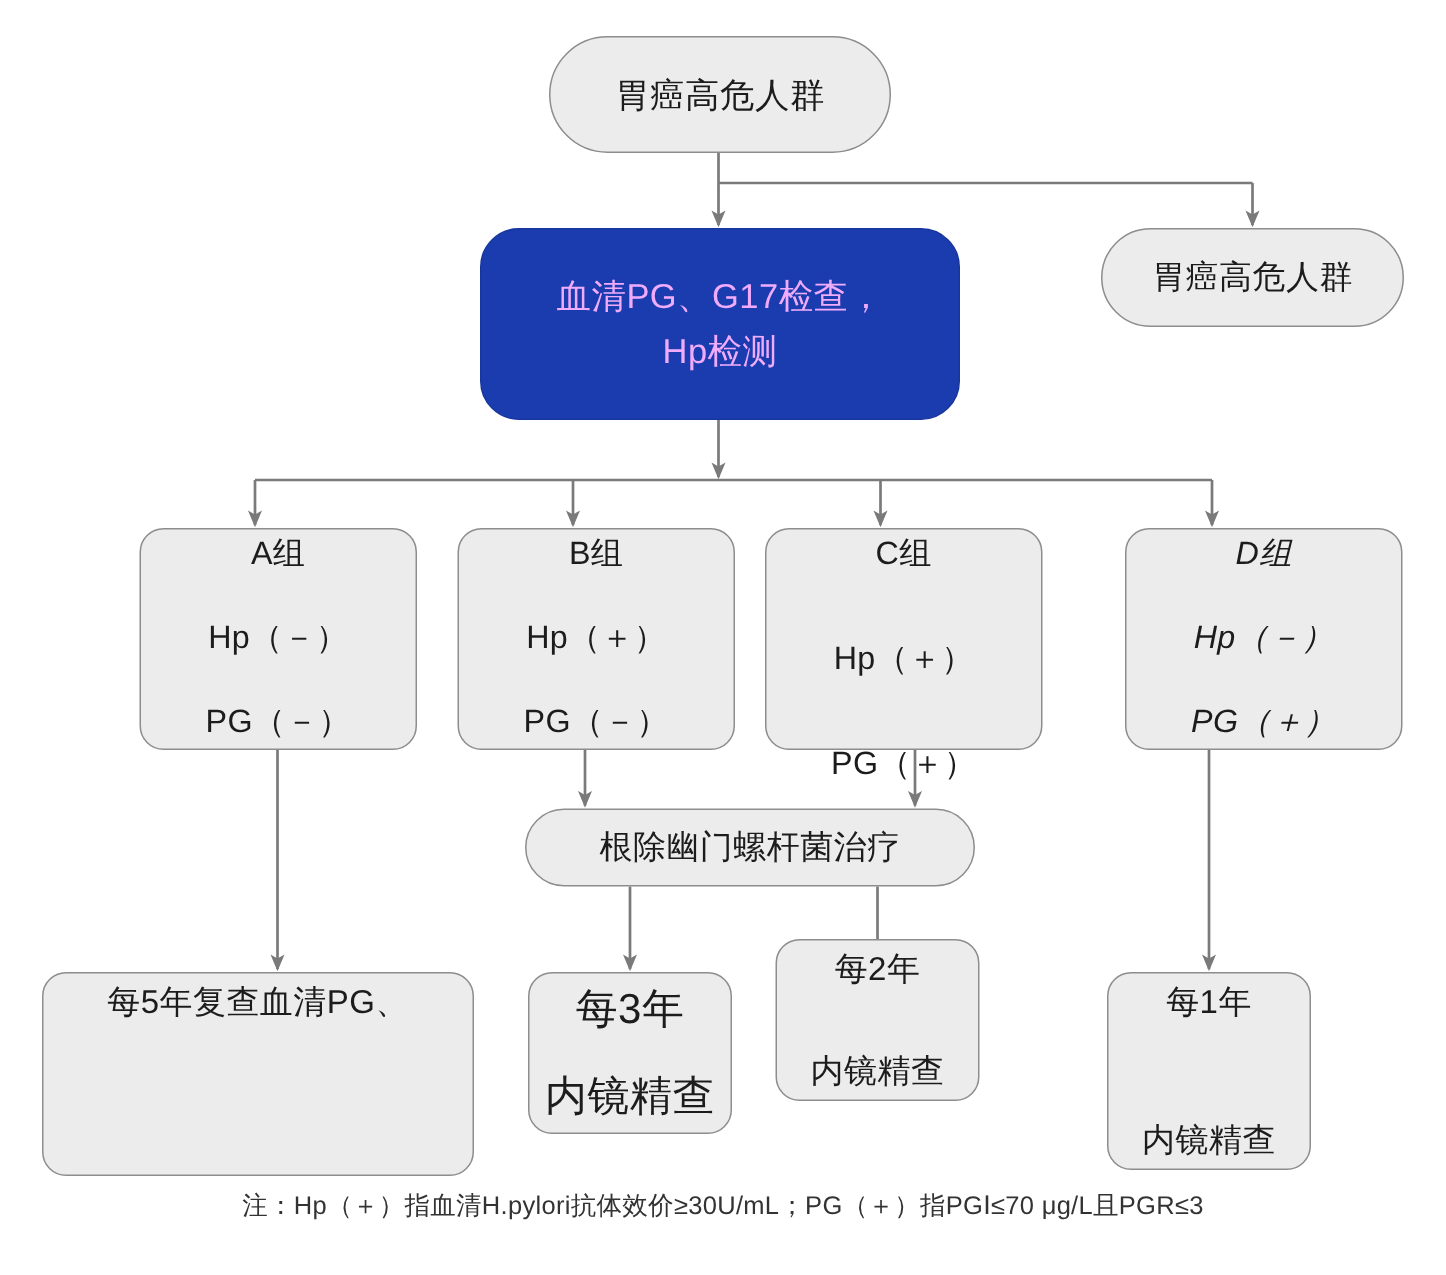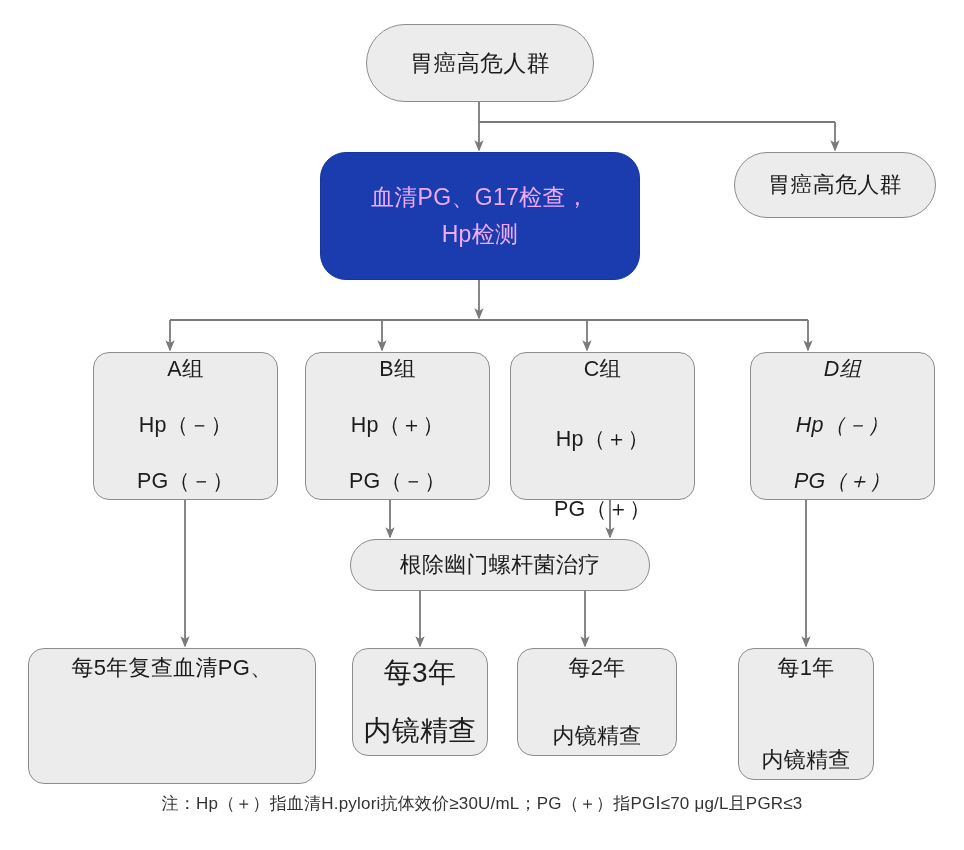--- a/index.html
+++ b/index.html
@@ -89,21 +89,21 @@
     left: 28px; top: 648px; width: 288px; height: 136px;
     font-size: 22px;
   }
   #node-followup-a .line { line-height: 1.72; }
   #node-followup-b {
     left: 352px; top: 648px; width: 136px; height: 108px;
     font-size: 28px;
   }
   #node-followup-b .line { line-height: 1.72; }
   #node-followup-c {
-    left: 517px; top: 648px; width: 160px; height: 108px;
+    left: 517px; top: 626px; width: 136px; height: 108px;
     font-size: 22px;
   }
   #node-followup-c .line { line-height: 1.72; }
   #node-followup-d {
     left: 738px; top: 648px; width: 136px; height: 132px;
     font-size: 22px;
   }
   #node-followup-d .line { line-height: 1.72; }
   #footnote {
     position: absolute;

